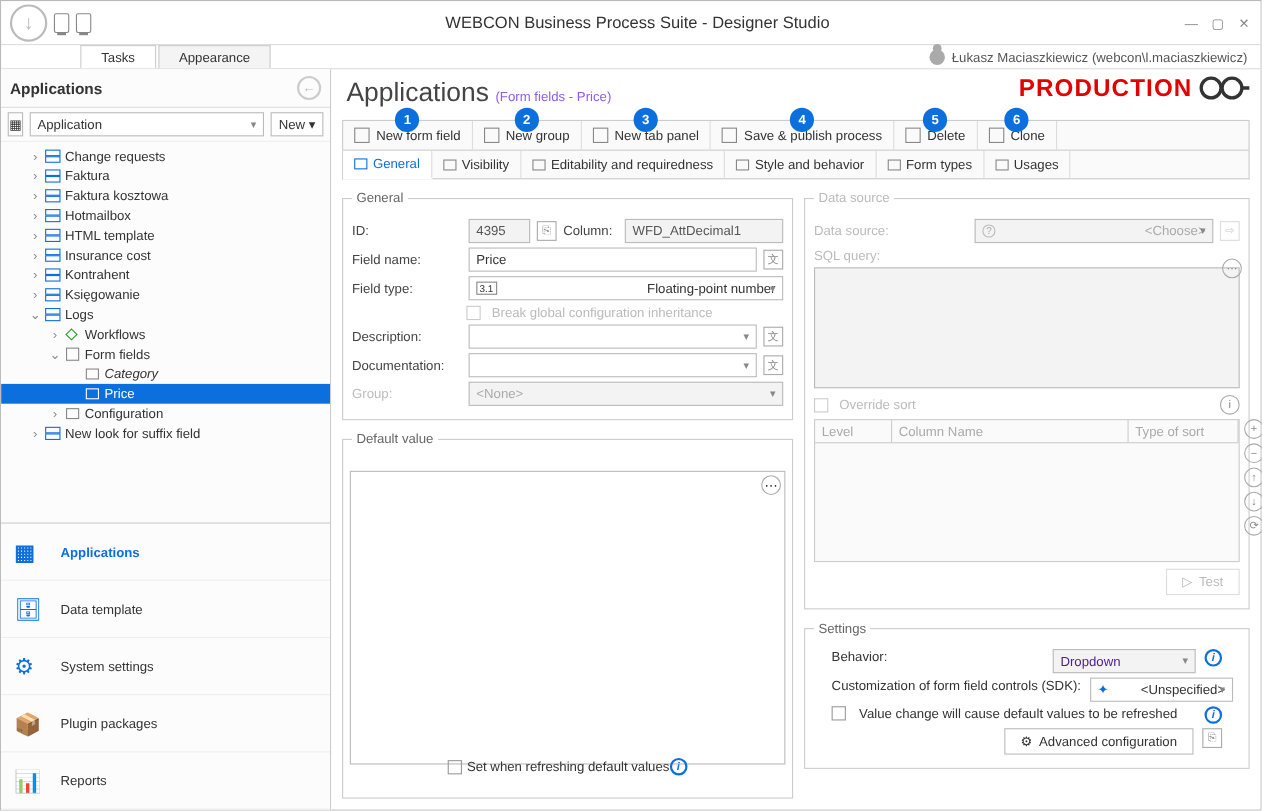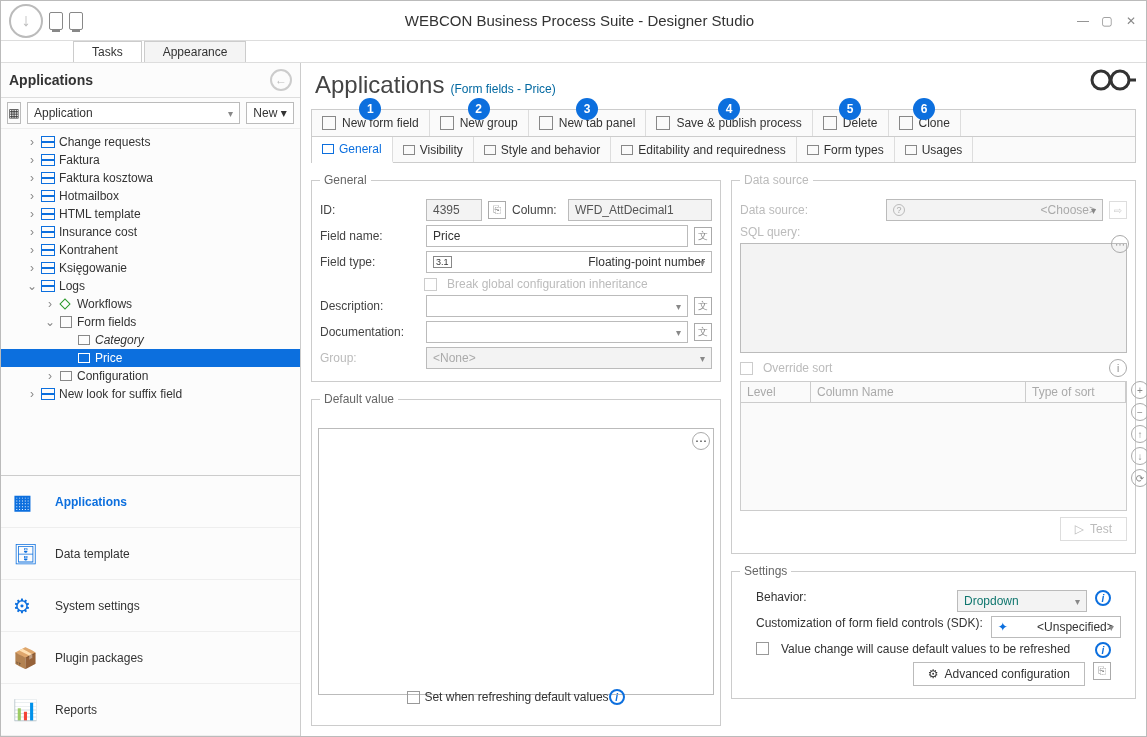--- a/index.html
+++ b/index.html
@@ -42,21 +42,21 @@
 .ticon.leaf::before{width:10px;height:8px;border:1px solid #888;top:1px;left:1px}
 .ticon.leaf.sel::before{border-color:#fff}
 .ticon.cat::before{width:10px;height:8px;border:1px solid #888;top:1px;left:1px}
 .sidebar-nav{border-top:1px solid #ccc}
 .nav-item{display:flex;align-items:center;height:52px;padding:0 12px;gap:14px;cursor:pointer;border-bottom:1px solid #eee}
 .nav-item.active{color:#0C6FDE;font-weight:bold}
 .nav-icon{width:28px;height:24px;position:relative}
 .main{flex:1;display:flex;flex-direction:column;min-width:0;position:relative}
 .page-header{display:flex;align-items:baseline;padding:8px 14px 2px;gap:6px}
 .page-header h1{font-size:24px;font-weight:400;color:#444}
-.page-header span{color:#0369a1}
+.page-header span{color:#8b5cf6}
 .prod{position:absolute;right:10px;top:4px;display:flex;align-items:center;gap:6px}
 .prod-text{color:#E20000;font-size:22px;font-weight:700;letter-spacing:1px}
 .prod-logo{width:46px;height:26px}
 .toolbar{display:flex;border:1px solid #ccc;margin:8px 10px 0;background:#fafafa;position:relative}
 .tbtn{display:flex;align-items:center;gap:6px;padding:6px 10px;border-right:1px solid #ddd;cursor:pointer;position:relative}
 .tbtn-icon{width:14px;height:14px;border:1px solid #888}
 .bubble{position:absolute;top:-12px;left:50%;transform:translate(-50%,0);width:22px;height:22px;border-radius:50%;background:#0C6FDE;color:#fff;display:flex;align-items:center;justify-content:center;font-weight:bold;font-size:12px}
 .content-tabs{display:flex;border:1px solid #ccc;border-top:none;margin:0 10px;background:#fafafa}
 .ctab{display:flex;align-items:center;gap:5px;padding:5px 10px;border-right:1px solid #ddd;cursor:pointer}
 .ctab.active{background:#fff;color:#0C6FDE;border-bottom:2px solid #fff;margin-bottom:-1px}
@@ -108,20 +108,24 @@
       <div class="winbtn">—</div>
       <div class="winbtn">▢</div>
       <div class="winbtn">✕</div>
     </div>
   </div>
 
   <div class="ribbon-tabs">
     <div class="rtab active">Tasks</div>
     <div class="rtab">Appearance</div>
   </div>
+  <div class="user-info">
+    <span class="user-icon"></span>
+    <span>Łukasz Maciaszkiewicz (webcon\l.maciaszkiewicz)</span>
+  </div>
 
   <div class="body">
     <div class="sidebar">
       <div class="sb-header">
         <b>Applications</b>
         <div class="back-circle">←</div>
       </div>
       <div class="sel-row">
         <div style="width:14px;height:22px;display:flex;align-items:center;justify-content:center;border:1px solid #bbb">▦</div>
         <div class="dd">
@@ -229,20 +233,21 @@
           </div>
         </div>
     </div>
 
     <div class="main">
       <div class="page-header">
         <h1>Applications</h1>
         <span>(Form fields - Price)</span>
       </div>
       <div class="prod">
+        <span class="prod-text">PRODUCTION</span>
         <svg class="prod-logo" viewBox="0 0 46 26">
             <circle cx="11" cy="13" r="9" fill="none" stroke="#333" stroke-width="3"></circle>
             <circle cx="30" cy="13" r="9" fill="none" stroke="#333" stroke-width="3"></circle>
             <path d="M39 13 h7" stroke="#333" stroke-width="3"></path>
           </svg>
       </div>
 
       <div class="toolbar" id="toolbar">
           <div class="tbtn">
             <div class="bubble">1</div>
@@ -279,25 +284,25 @@
           <div class="ctab active">
             <span class="ctab-icon"></span>
             <span>General</span>
           </div>
           <div class="ctab">
             <span class="ctab-icon"></span>
             <span>Visibility</span>
           </div>
           <div class="ctab">
             <span class="ctab-icon"></span>
+            <span>Editability and requiredness</span>
+          </div>
+          <div class="ctab">
+            <span class="ctab-icon"></span>
             <span>Style and behavior</span>
-          </div>
-          <div class="ctab">
-            <span class="ctab-icon"></span>
-            <span>Editability and requiredness</span>
           </div>
           <div class="ctab">
             <span class="ctab-icon"></span>
             <span>Form types</span>
           </div>
           <div class="ctab">
             <span class="ctab-icon"></span>
             <span>Usages</span>
           </div>
         </div>
@@ -405,21 +410,21 @@
                 <span>Test</span>
               </div>
             </div>
           </fieldset>
 
           <fieldset>
             <legend>Settings</legend>
             <div class="settings-row">
               <span class="lbl">Behavior:</span>
               <span style="flex:1"></span>
-              <div class="input ro dd" style="width:130px;flex:0 0 130px;color:#0f766e">Dropdown</div>
+              <div class="input ro dd" style="width:130px;flex:0 0 130px;color:#4c1d95">Dropdown</div>
               <div class="info-i">i</div>
             </div>
             <div class="settings-row">
               <span class="lbl">Customization of form field controls (SDK):</span>
               <div class="input dd" style="width:130px;flex:0 0 130px">
                 <span style="color:#0C6FDE;font-size:12px;margin-right:3px">✦</span>
                 <span>&lt;Unspecified&gt;</span>
               </div>
             </div>
             <div class="settings-row">

